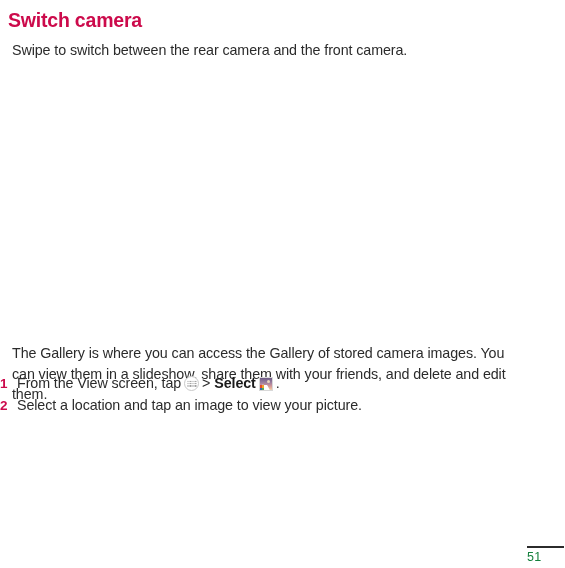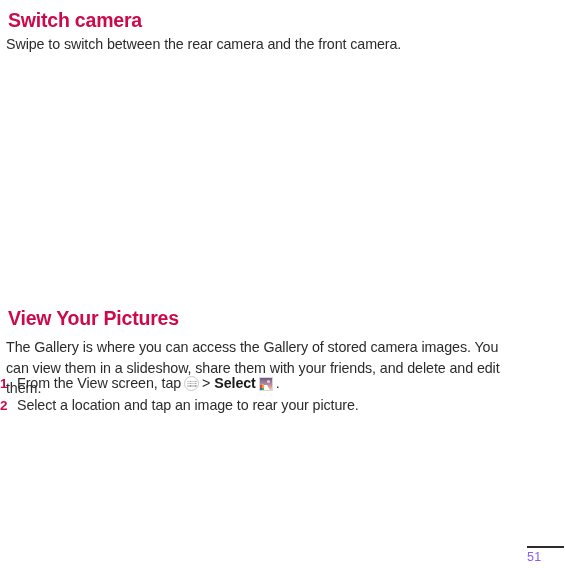--- a/index.html
+++ b/index.html
@@ -34,21 +34,21 @@
     line-height: 22px;
     white-space: nowrap;
   }
   #heading-switch-camera { top: 1px; }
   #heading-view-pictures { top: 299px; }
 
   
   .body-text {
     position: absolute;
     left: 0px;
-    margin: 6px;
+    margin: 12px;
     font-size: 14.3px;
     line-height: 20.5px;
     color: #2b2b2b;
     letter-spacing: -0.1px;
   }
   #para-switch-camera {
     top: 28px;
     width: 540px;
   }
   #para-gallery-intro {
@@ -177,34 +177,33 @@
   }
   .footer-rule {
     width: 37px;
     height: 1.6px;
     background: #2b2b2b;
     margin: 0 0 2px 0;
   }
   .page-number {
     font-size: 12.5px;
     line-height: 15px;
-    color: #8b5cf6;
+    color: #15803d;
     letter-spacing: 0.2px;
   }
 </style>
 </head>
 <body>
 
 <div class="page">
 
   <h2 class="section-heading" id="heading-switch-camera">Switch camera</h2>
 
   <p class="body-text" id="para-switch-camera">Swipe to switch between the rear camera and the front camera.</p>
 
-  <h2 class="section-heading" id="heading-view-pictures">View Your Pictures</h2>
 
   <p class="body-text" id="para-gallery-intro">The Gallery is where you can access the Gallery of stored camera images. You can view them in a slideshow, share them with your friends, and delete and edit them.</p>
 
   <ol class="steps">
 
     <li class="step">
       <span class="step-number">1</span>
       <span class="step-body">
         <span>From the View screen, tap</span><span class="inline-icon apps-icon"><span class="dots">
               <i></i>
@@ -226,21 +225,21 @@
               <i style="background:#ffffff"></i>
               <i style="background:#2f6fb5"></i>
               <i style="background:#5aa84f"></i>
               <i style="background:#ffffff"></i>
             </span></span><span>.</span>
       </span>
     </li>
 
     <li class="step">
       <span class="step-number">2</span>
-      <span class="step-body">Select a location and tap an image to rear your picture.</span>
+      <span class="step-body">Select a location and tap an image to view your picture.</span>
     </li>
 
   </ol>
 
   <div class="footer">
     <div class="footer-rule"></div>
     <div class="page-number">51</div>
   </div>
 
 </div>

